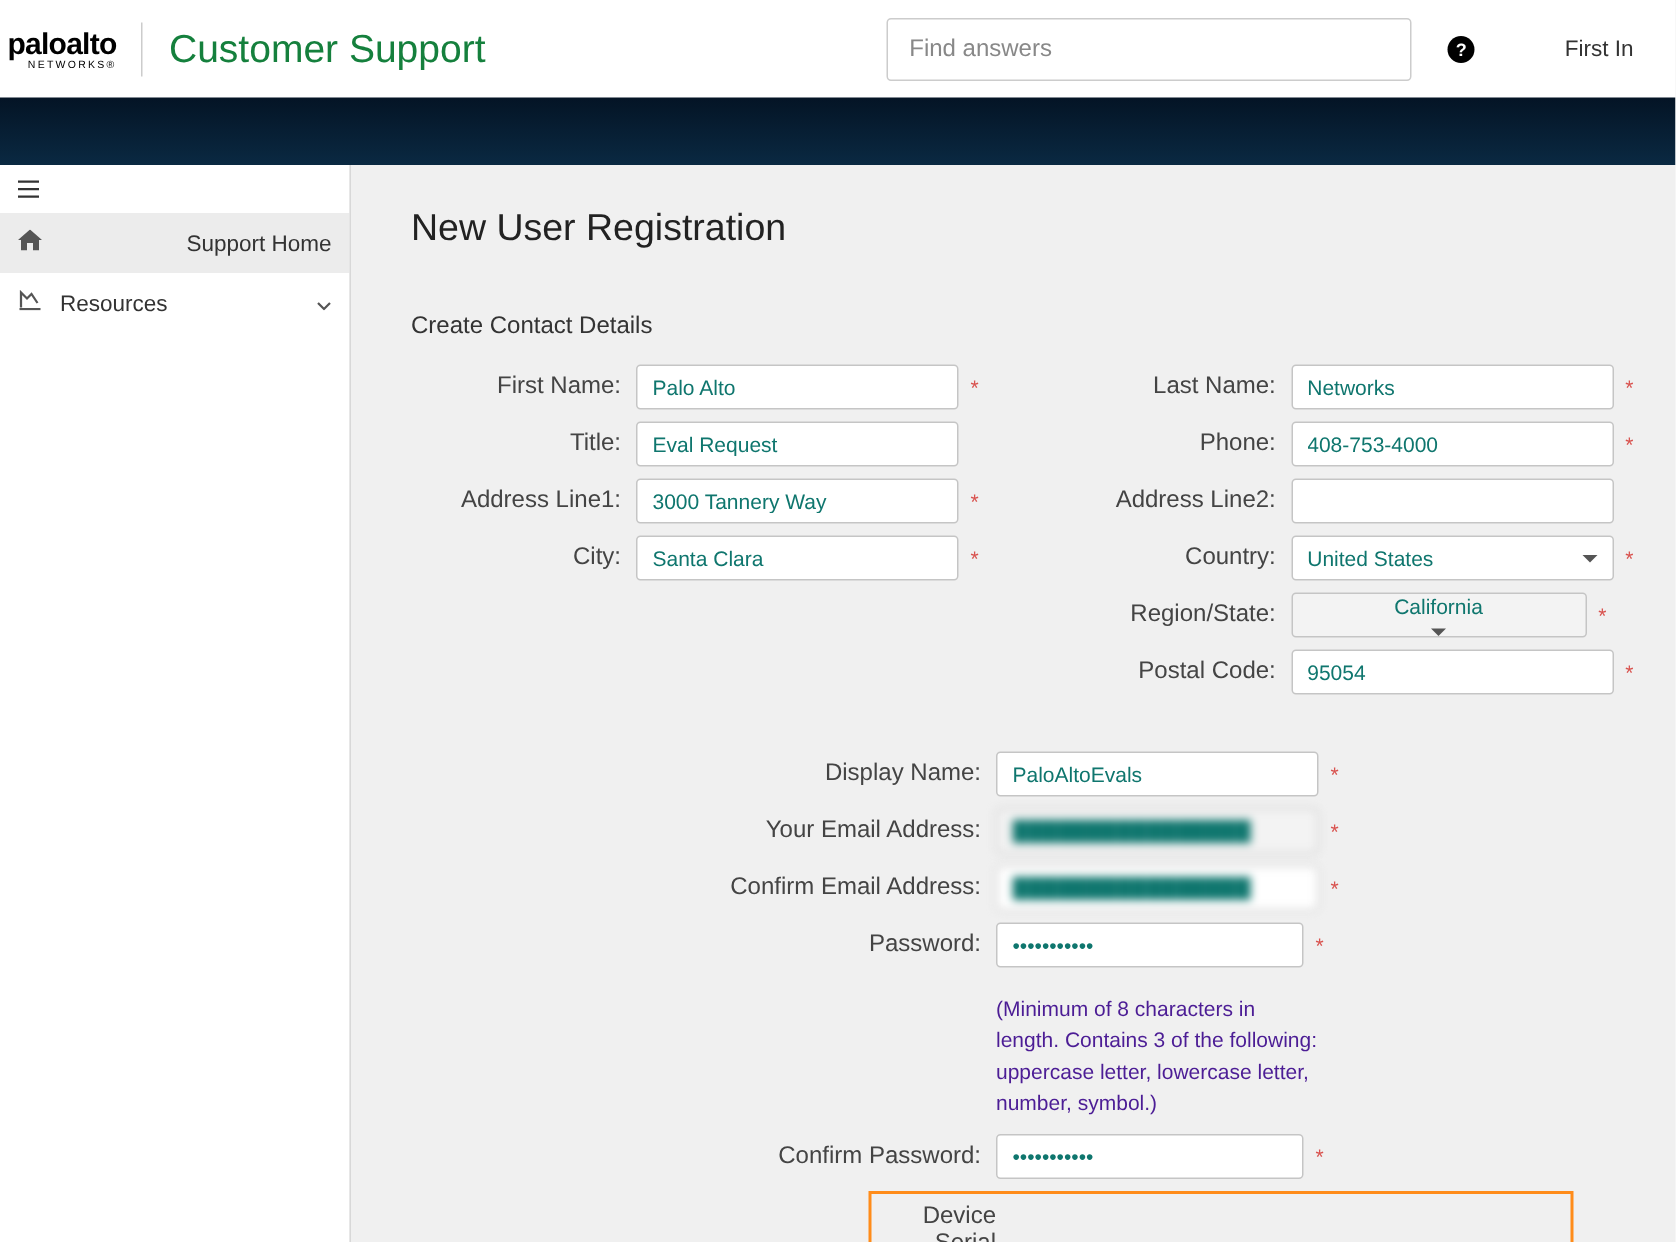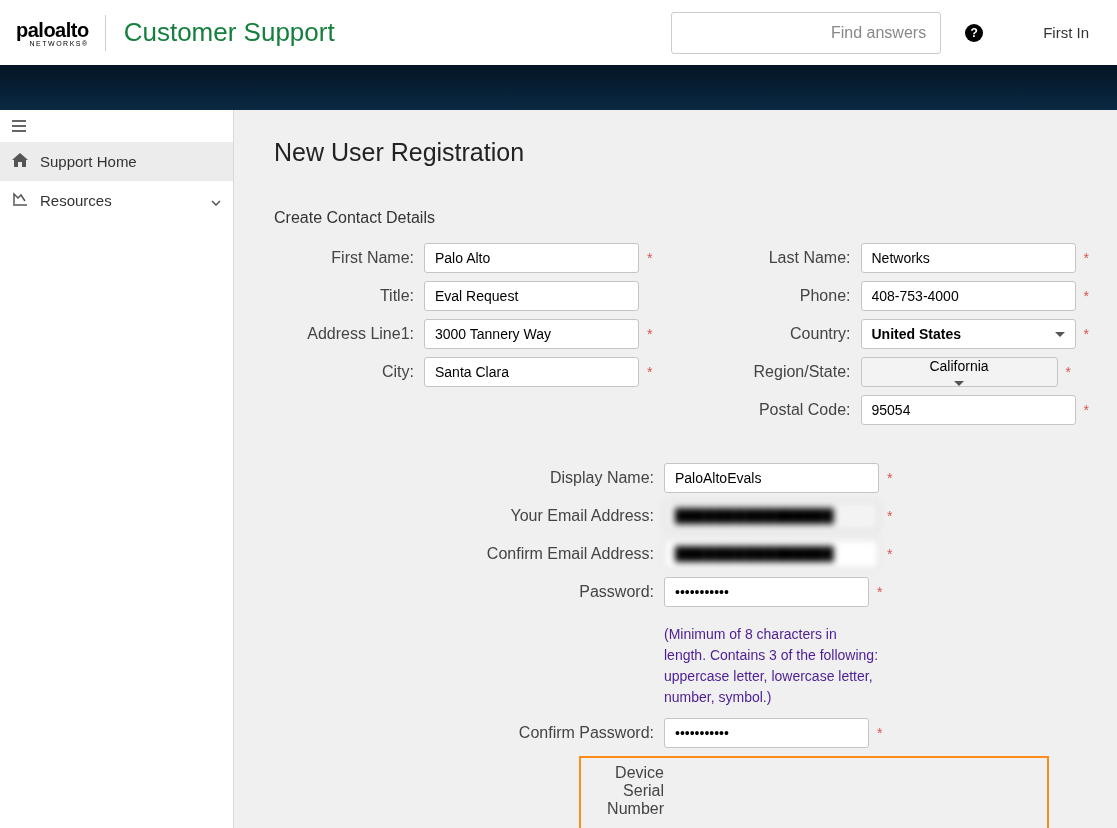--- a/index.html
+++ b/index.html
@@ -1,50 +1,50 @@
 <!DOCTYPE html>
 <html><head>
 <meta charset="utf-8">
 <style>
   * { box-sizing: border-box; margin: 0; padding: 0; }
   body { font-family: Arial, Helvetica, sans-serif; font-size: 14px; color: #333; background: #fff; width: 1117px; }
   
   
-  .header { height: 65px; display: flex; align-items: center; padding: 0 20px 0 16px; }
+  .header { height: 65px; display: flex; align-items: center; padding: 0 20px 0 5px; }
   .logo { display: flex; flex-direction: column; align-items: center; margin-right: 16px; }
   .logo-main { font-size: 20px; font-weight: 600; letter-spacing: -0.5px; color: #000; }
   .logo-sub { font-size: 7px; letter-spacing: 1.5px; color: #000; align-self: flex-end; margin-top: -2px; }
   .header-divider { width: 1px; height: 36px; background: #ccc; margin-right: 18px; }
   .header-title { font-size: 26px; color: #15803d; font-weight: 400; flex: 1; }
-  .search-box { width: 270px; height: 42px; border: 1px solid #ccc; border-radius: 3px; padding: 0 14px; font-size: 16px; color: #333; text-align: right; }
+  .search-box { width: 350px; height: 42px; border: 1px solid #ccc; border-radius: 3px; padding: 0 14px; font-size: 16px; color: #333; }
   .search-box::placeholder { color: #888; }
   .help-icon { width: 18px; height: 18px; border-radius: 50%; background: #000; color: #fff; font-size: 12px; font-weight: bold; display: flex; align-items: center; justify-content: center; margin-left: 24px; cursor: pointer; }
   .signin { margin-left: 60px; font-size: 15px; color: #333; cursor: pointer; margin-right: 8px; }
   
   
   .hero { height: 45px; background: linear-gradient(180deg, #041425 0%, #0a2942 100%); }
   
   
   .layout { display: flex; }
   .sidebar { width: 233px; background: #fff; }
   .hamburger { padding: 10px 12px; cursor: pointer; }
   .hamburger svg { display: block; }
   .sidebar-item { display: flex; align-items: center; padding: 11px 12px; font-size: 15px; color: #333; cursor: pointer; }
-  .sidebar-item.active { background: #ececec; }
+  .sidebar-item.active { background: #ececec; justify-content: space-between; }
   .sidebar-item .icon { width: 18px; margin-right: 10px; color: #555; }
   .sidebar-item .chev { margin-left: auto; color: #555; }
   
   .main { flex: 1; border-left: 1px solid #d8d8d8; background: #f0f0f0; padding: 28px 0 40px 40px; min-height: 720px; }
   .page-title { font-size: 25px; color: #222; margin-bottom: 42px; font-weight: 400; }
   .section-title { font-size: 16px; color: #333; margin-bottom: 16px; }
   
   .form-grid { display: grid; grid-template-columns: 1fr 1fr; column-gap: 30px; margin-bottom: 30px; }
   .form-row { display: flex; align-items: center; margin-bottom: 8px; }
   .form-row label { width: 140px; text-align: right; font-size: 16px; color: #444; margin-right: 10px; }
-  .form-row input, .form-row .select { width: 215px; height: 30px; border: 1px solid #c5c5c5; border-radius: 3px; padding: 0 10px; font-size: 14px; background: #fff; color: #000000; }
+  .form-row input, .form-row .select { width: 215px; height: 30px; border: 1px solid #c5c5c5; border-radius: 3px; padding: 0 10px; font-size: 14px; background: #fff; color: #0f766e; }
   .form-row .select { display: flex; align-items: center; justify-content: space-between; cursor: pointer; }
   .form-row .select.gray { background: #f3f3f3; }
   .form-row .req { color: #d9534f; margin-left: 8px; font-size: 14px; }
   .form-row .req-hidden { visibility: hidden; }
   
   .form-grid-wide .form-row label { width: 380px; }
   .hint { margin-left: 390px; width: 215px; font-size: 14px; color: #4c1d95; line-height: 1.5; margin-bottom: 10px; margin-top: 17px; }
   
   .highlight-box { border: 2px solid #ff8c1a; padding: 6px 0 10px 0; margin-left: 305px; width: 470px; }
   .highlight-box .form-row { margin-bottom: 6px; }
@@ -137,23 +137,28 @@
           <label>Last Name:</label>
           <input value="Networks" style="">
           <span class="req">*</span>
         </div>
         <div class="form-row">
           <label>Phone:</label>
           <input value="408-753-4000" style="">
           <span class="req">*</span>
         </div>
         <div class="form-row">
+          <label>Address Line2:</label>
+          <input value="" style="">
+          <span class="req req-hidden">*</span>
+        </div>
+        <div class="form-row">
           <label>Country:</label>
           <div class="select">
-            <span style="font-weight:700;">United States</span>
+            <span style="font-weight:400;">United States</span>
             <span class="arrow-down"></span>
           </div>
           <span class="req">*</span>
         </div>
         <div class="form-row">
           <label>Region/State:</label>
           <div class="select gray" style="width:197px;flex-direction:column;">
             <span>California</span>
             <span class="arrow-down"></span>
           </div>

